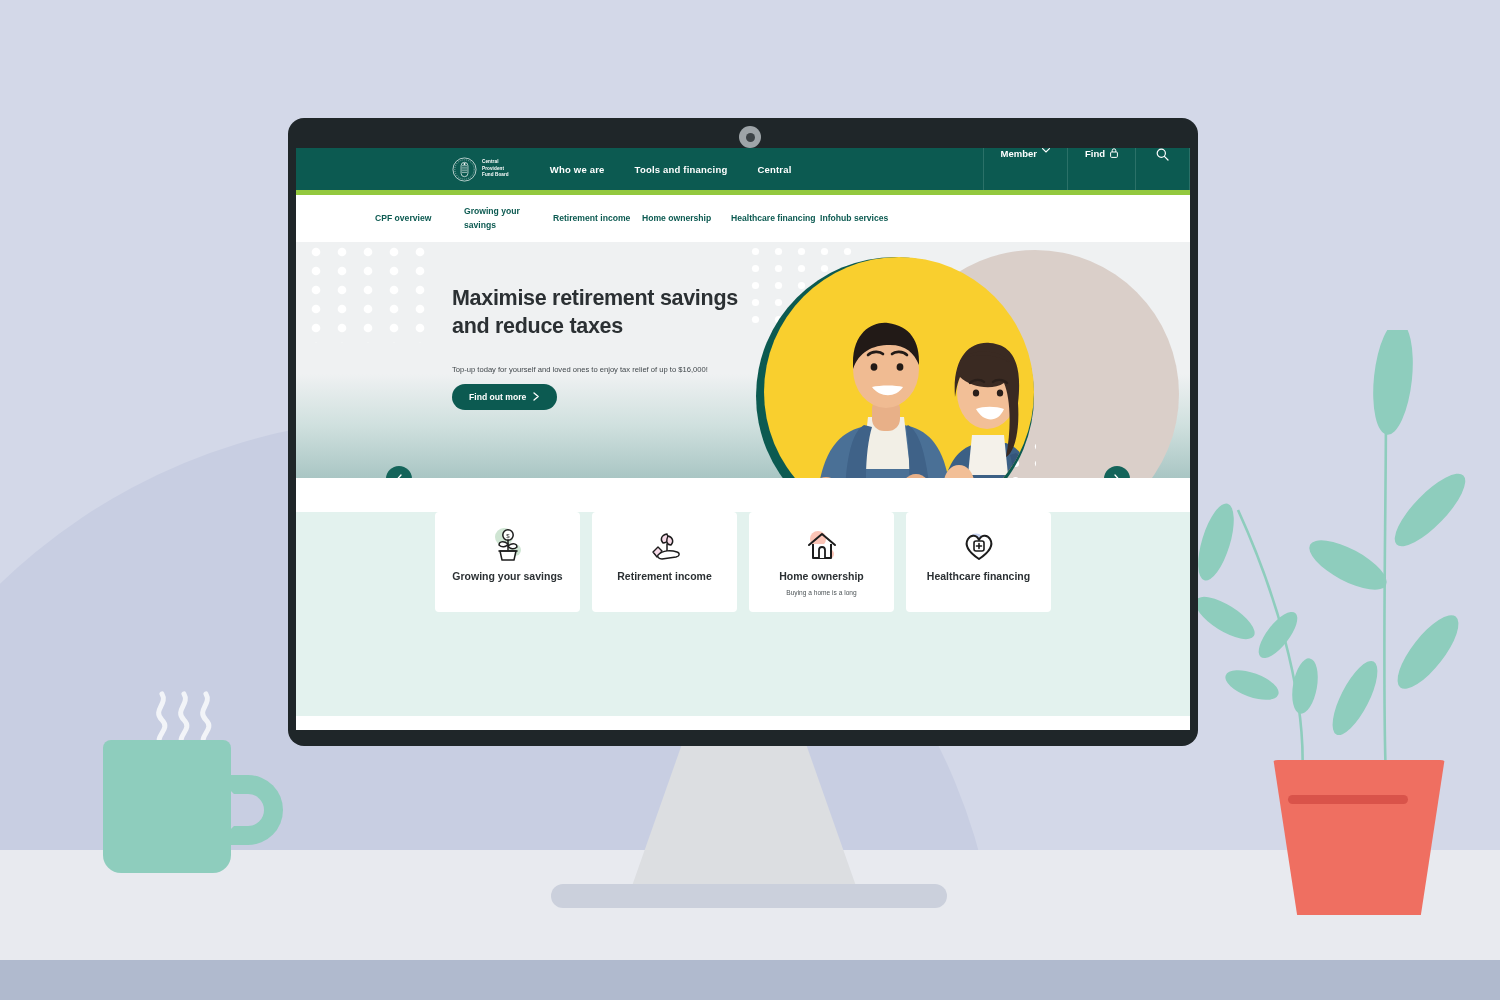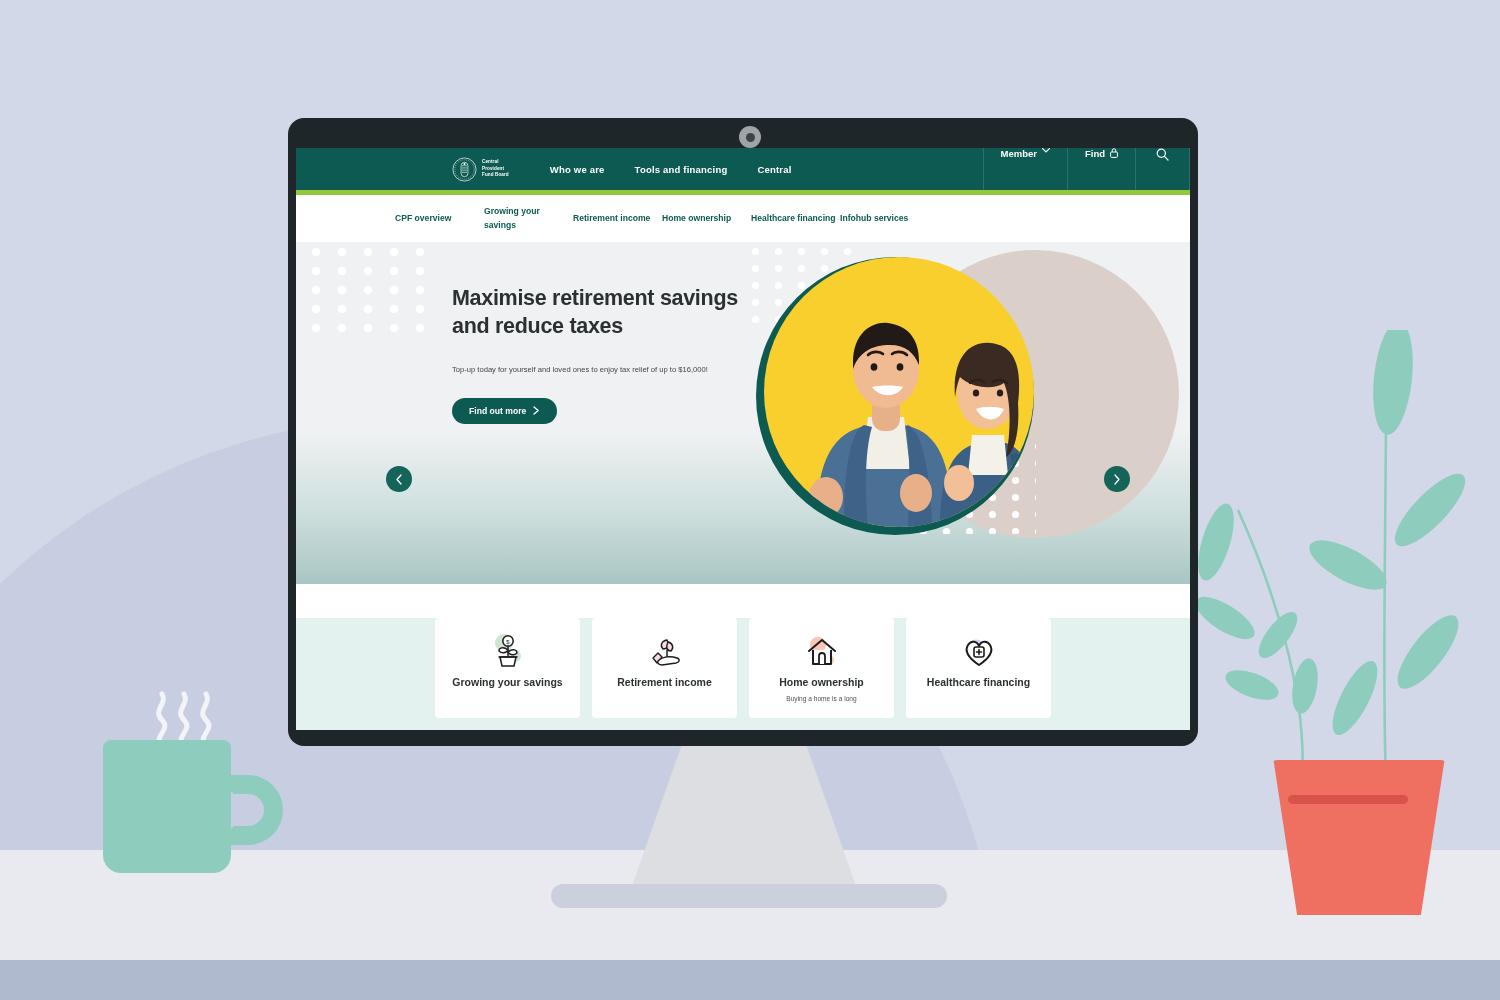--- a/index.html
+++ b/index.html
@@ -57,41 +57,41 @@
   .nav-links a { color:#fff; text-decoration:none; padding:0 15px; white-space:nowrap;
                  letter-spacing:.2px; }
   .nav-right { margin-left:auto; display:flex; align-items:stretch; }
   .nav-right > div { display:flex; align-items:flex-start; padding:0 17px;
                      border-left:1px solid #2b7168; gap:5px; white-space:nowrap; }
   .nav-right .search-cell { padding:0 20px; border-right:1px solid #2b7168; }
   .greenbar { height:5px; background:#93c83e; }
 
   
   .subnav { height:47px; background:#fff; display:flex; align-items:center;
-            padding-left:99px; gap:0; }
+            padding-left:79px; gap:0; }
   .subnav a { color:#0c5a51; text-decoration:none; font-size:8.6px; font-weight:bold;
               line-height:1.55; width:89px; }
 
   
-  .hero { position:relative; height:342px; background:linear-gradient(#eff1f2 0%, #eff1f2 56%, #cfe0de 78%, #a9c6c4 100%);
+  .hero { position:relative; height:236px; background:linear-gradient(#eff1f2 0%, #eff1f2 56%, #cfe0de 78%, #a9c6c4 100%);
           overflow:hidden; }
   .dots-l { position:absolute; left:15px; top:5px; }
   .dots-r1 { position:absolute; left:455px; top:5px; }
   .dots-r2 { position:absolute; left:600px; top:200px; }
   .circle-taupe { position:absolute; left:595px; top:8px; width:288px; height:288px;
                   border-radius:50%; background:#dacfc9; }
   .circle-ring { position:absolute; left:460px; top:15px; width:278px; height:278px;
                  border-radius:50%; background:#0c5a51; }
   .circle-photo { position:absolute; left:468px; top:15px; width:270px; height:270px;
                   border-radius:50%; background:#f9cf2e; overflow:hidden; }
   .hero-copy { position:absolute; left:156px; top:42px; width:300px; }
   .hero-h1 { font-size:21.5px; font-weight:bold; color:#2b3033; line-height:1.32;
              letter-spacing:-.3px; }
   .hero-p { font-size:7.6px; color:#40474b; line-height:1.6; margin-top:23px; }
-  .btn-primary { display:inline-flex; align-items:center; gap:7px; margin-top:22px;
+  .btn-primary { display:inline-flex; align-items:center; gap:7px; margin-top:8px;
                  background:#0c5a51; color:#fff; border:none; border-radius:14px;
                  padding:8px 17px; font-size:8.6px; font-weight:bold; cursor:pointer;
                  font-family:inherit; }
   .arrow-btn { position:absolute; width:26px; height:26px; border-radius:50%;
                background:#14645a; border:none; cursor:pointer;
                display:flex; align-items:center; justify-content:center; }
   .arrow-l { left:90px; top:224px; }
   .arrow-r { left:808px; top:224px; }
 
   

